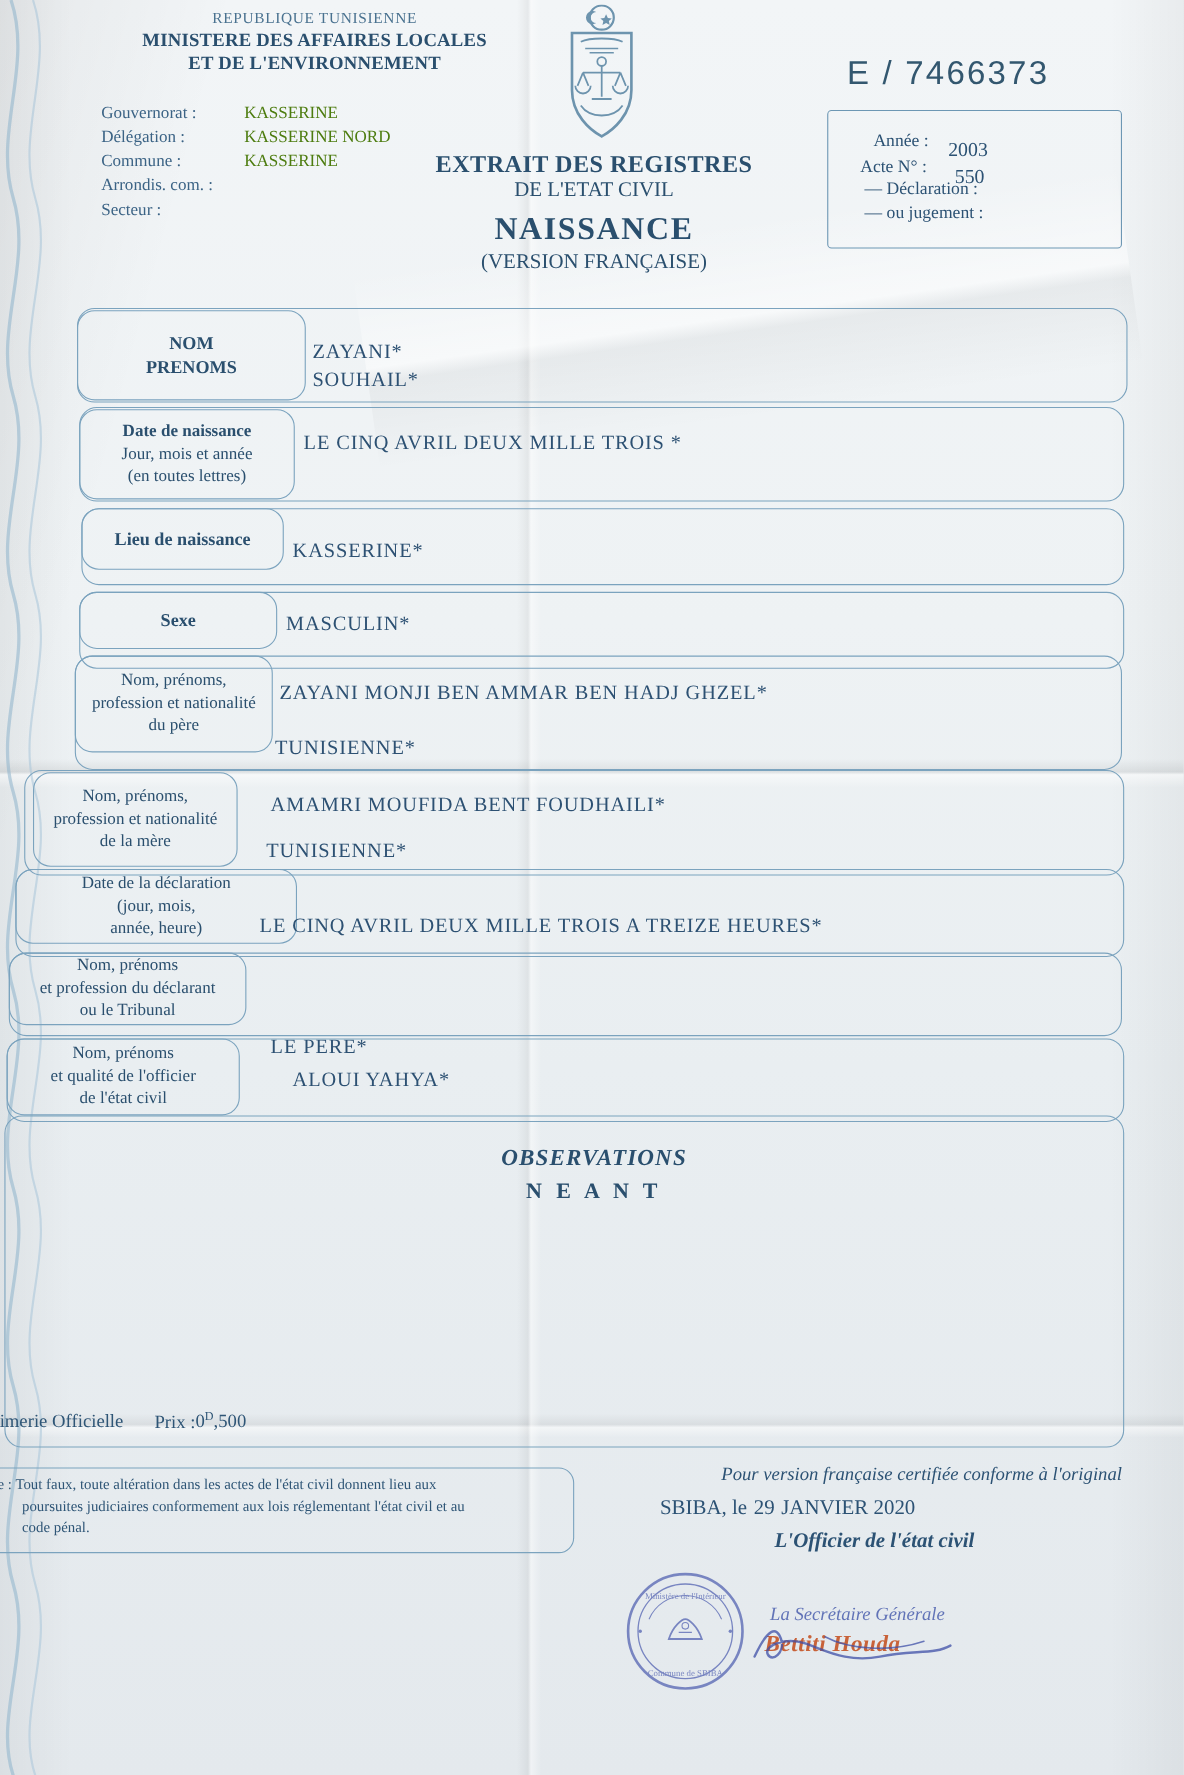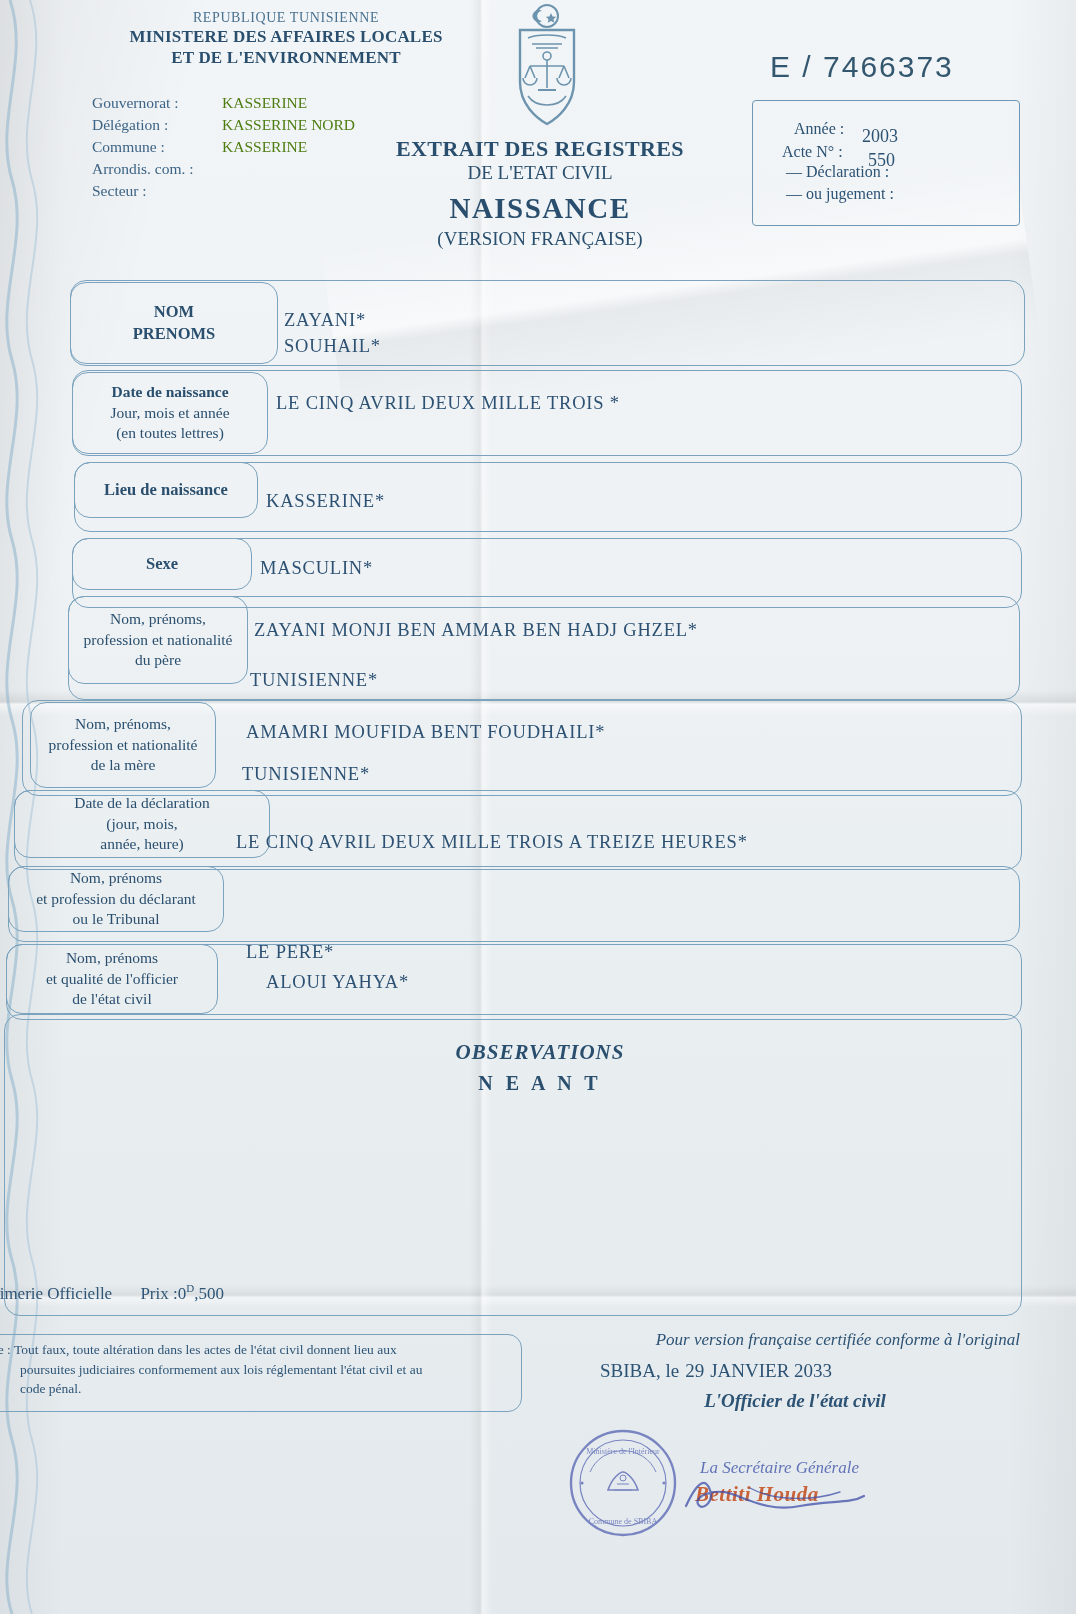--- a/index.html
+++ b/index.html
@@ -445,21 +445,21 @@
 
   <div class="legal-box"></div>
   <div class="legal-text">
     <span>le : Tout faux, toute altération dans les actes de l'état civil donnent lieu aux</span>
     <span class="ind">poursuites judiciaires conformement aux lois réglementant l'état civil et au</span>
     <span class="ind">code pénal.</span>
   </div>
 
   <div class="cert">Pour version française certifiée conforme à l'original</div>
   <div class="cert-date">
-    <span class="city">SBIBA</span><span>, le</span><span class="dayno">29</span><span>JANVIER</span>&nbsp;<span>2033</span>
+    <span class="city">SBIBA</span><span>, le</span><span class="dayno">29</span><span>JANVIER</span>&nbsp;<span>2020</span>
   </div>
   <div class="officier">L'Officier de l'état civil</div>
 
   <svg class="stamp" viewBox="0 0 110 110">
     <circle cx="55" cy="55" r="52" fill="none" stroke="#4f5fb0" stroke-width="2.4"></circle>
     <circle cx="55" cy="55" r="43" fill="none" stroke="#4f5fb0" stroke-width="1.2"></circle>
     <path d="M22,44 a36,36 0 0,1 66,0" fill="none" stroke="#4f5fb0" stroke-width="1"></path>
     <text x="55" y="26" font-size="8" fill="#4f5fb0" text-anchor="middle" font-family="Liberation Serif, serif">Ministère de l'Intérieur</text>
     <text x="55" y="96" font-size="8" fill="#4f5fb0" text-anchor="middle" font-family="Liberation Serif, serif">Commune de SBIBA</text>
     <path d="M40,62 C44,50 52,44 55,44 C58,44 66,50 70,62 Z" fill="none" stroke="#4f5fb0" stroke-width="1.6"></path>

